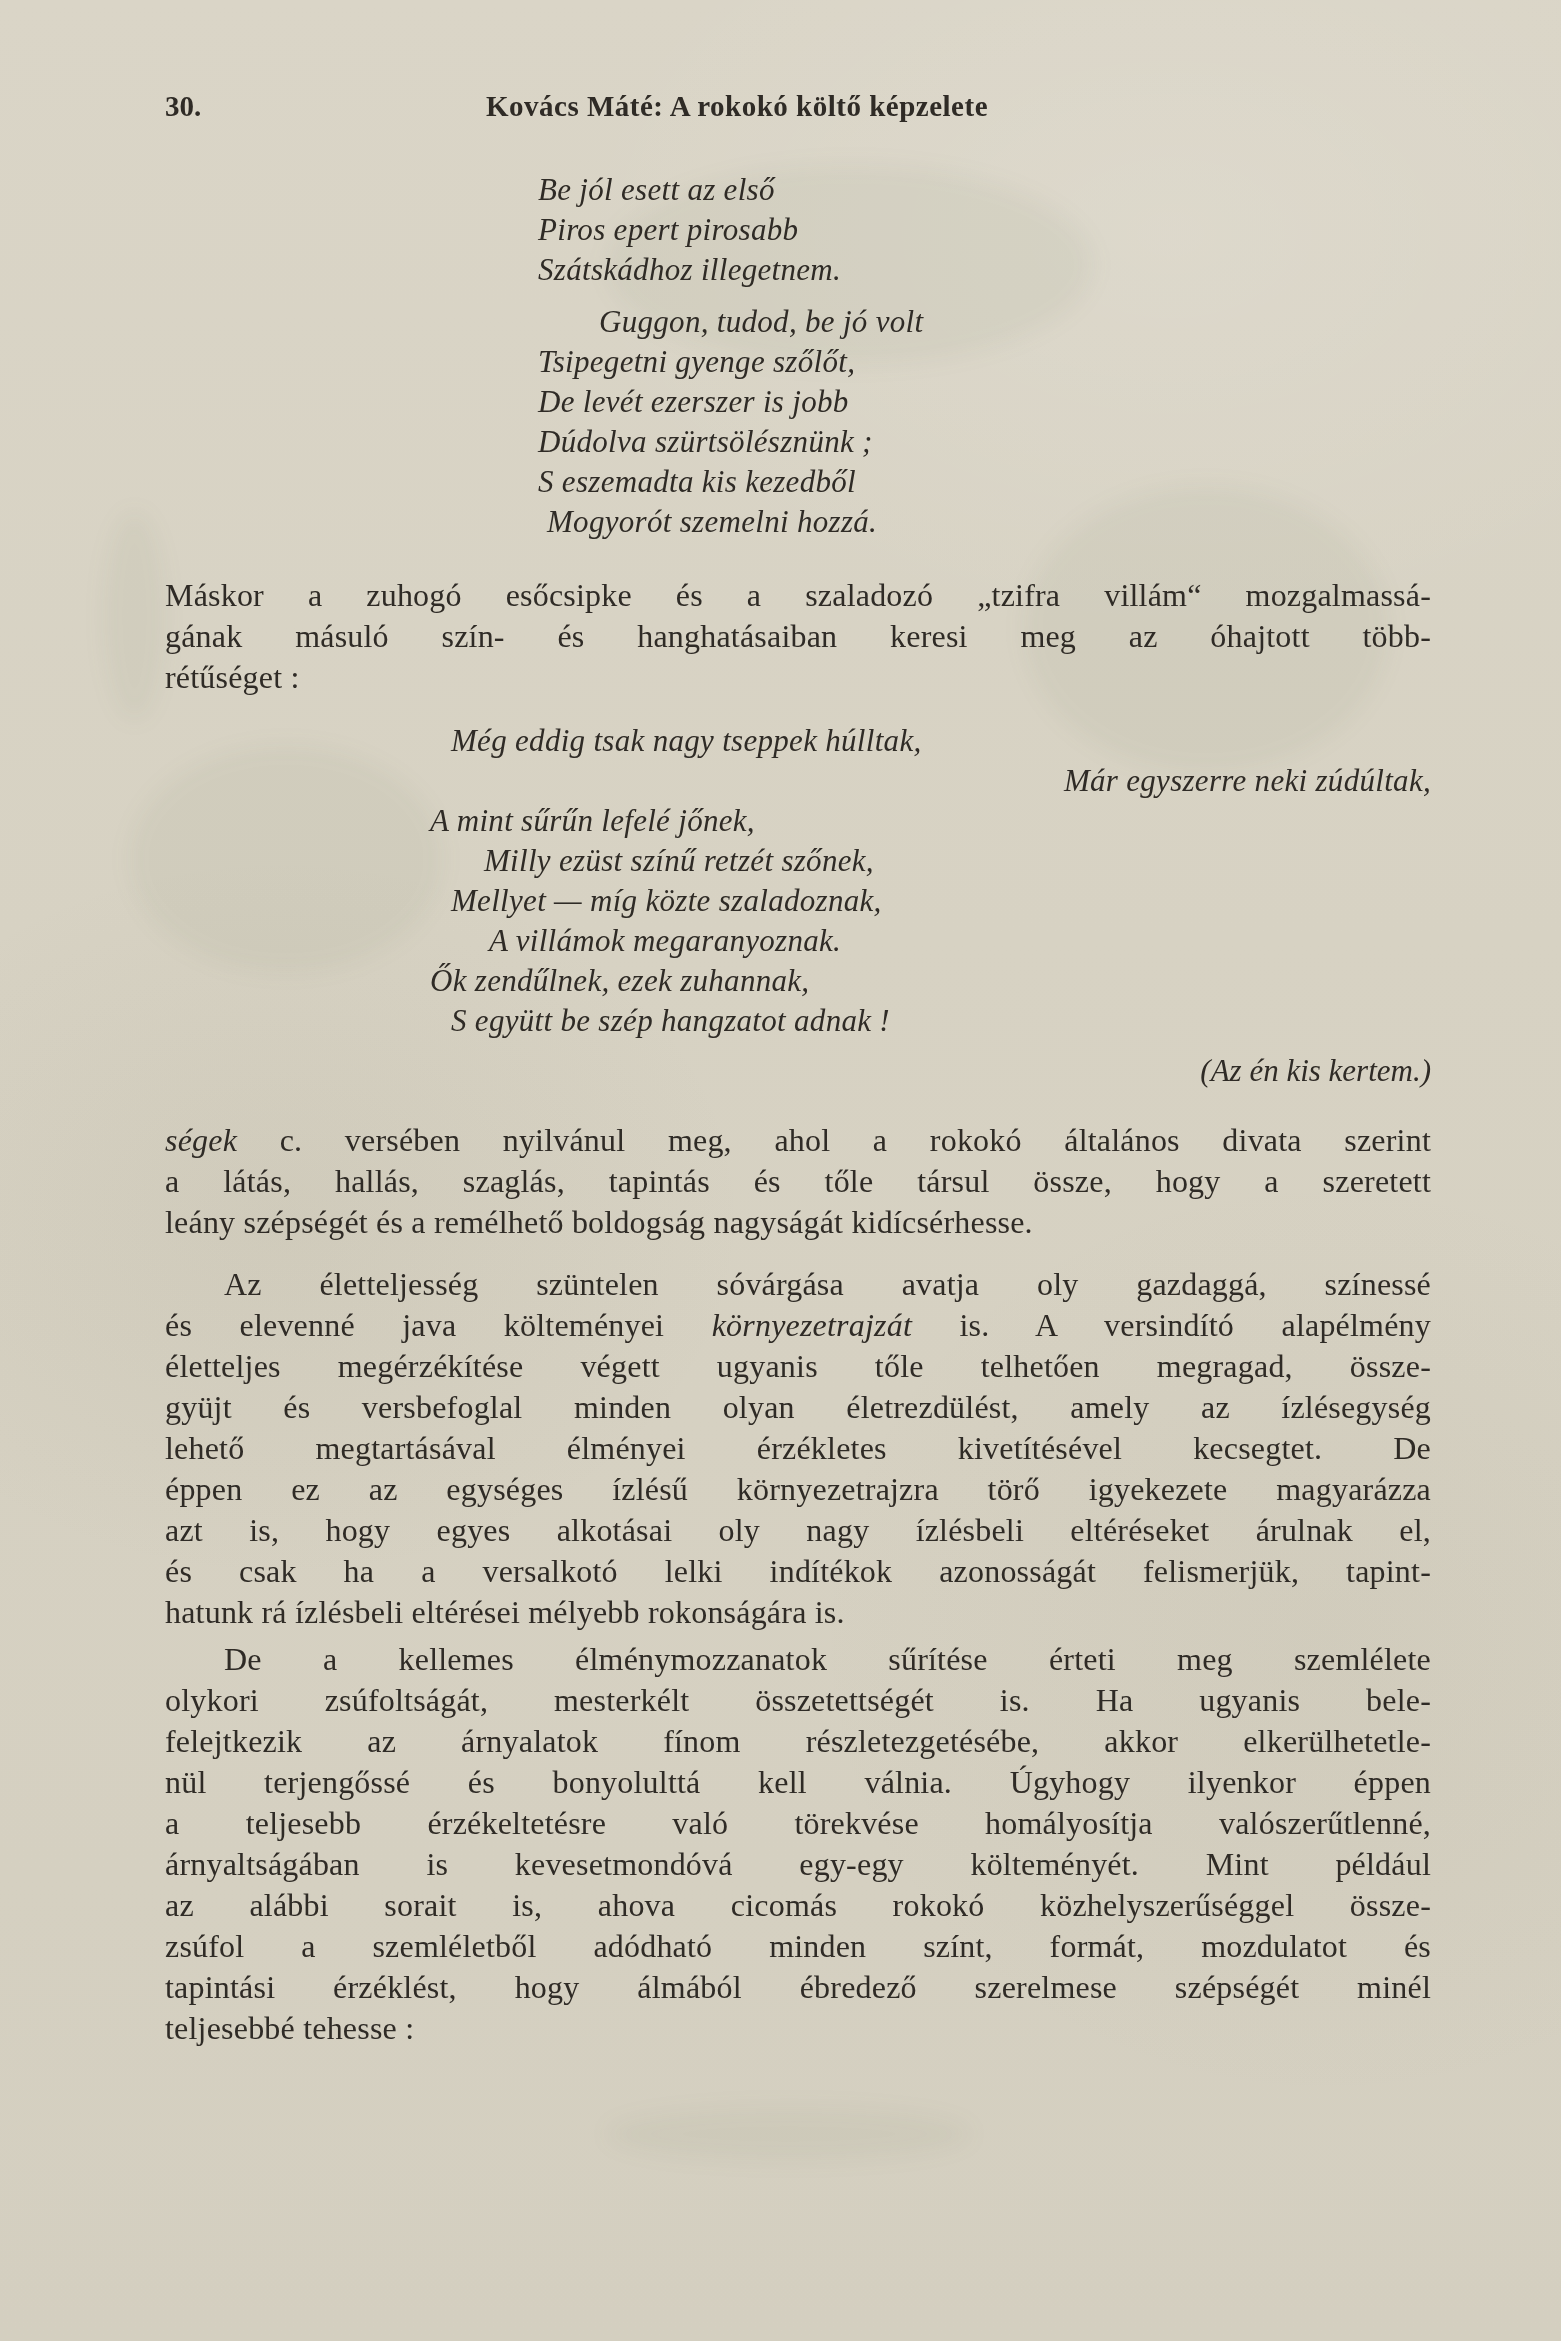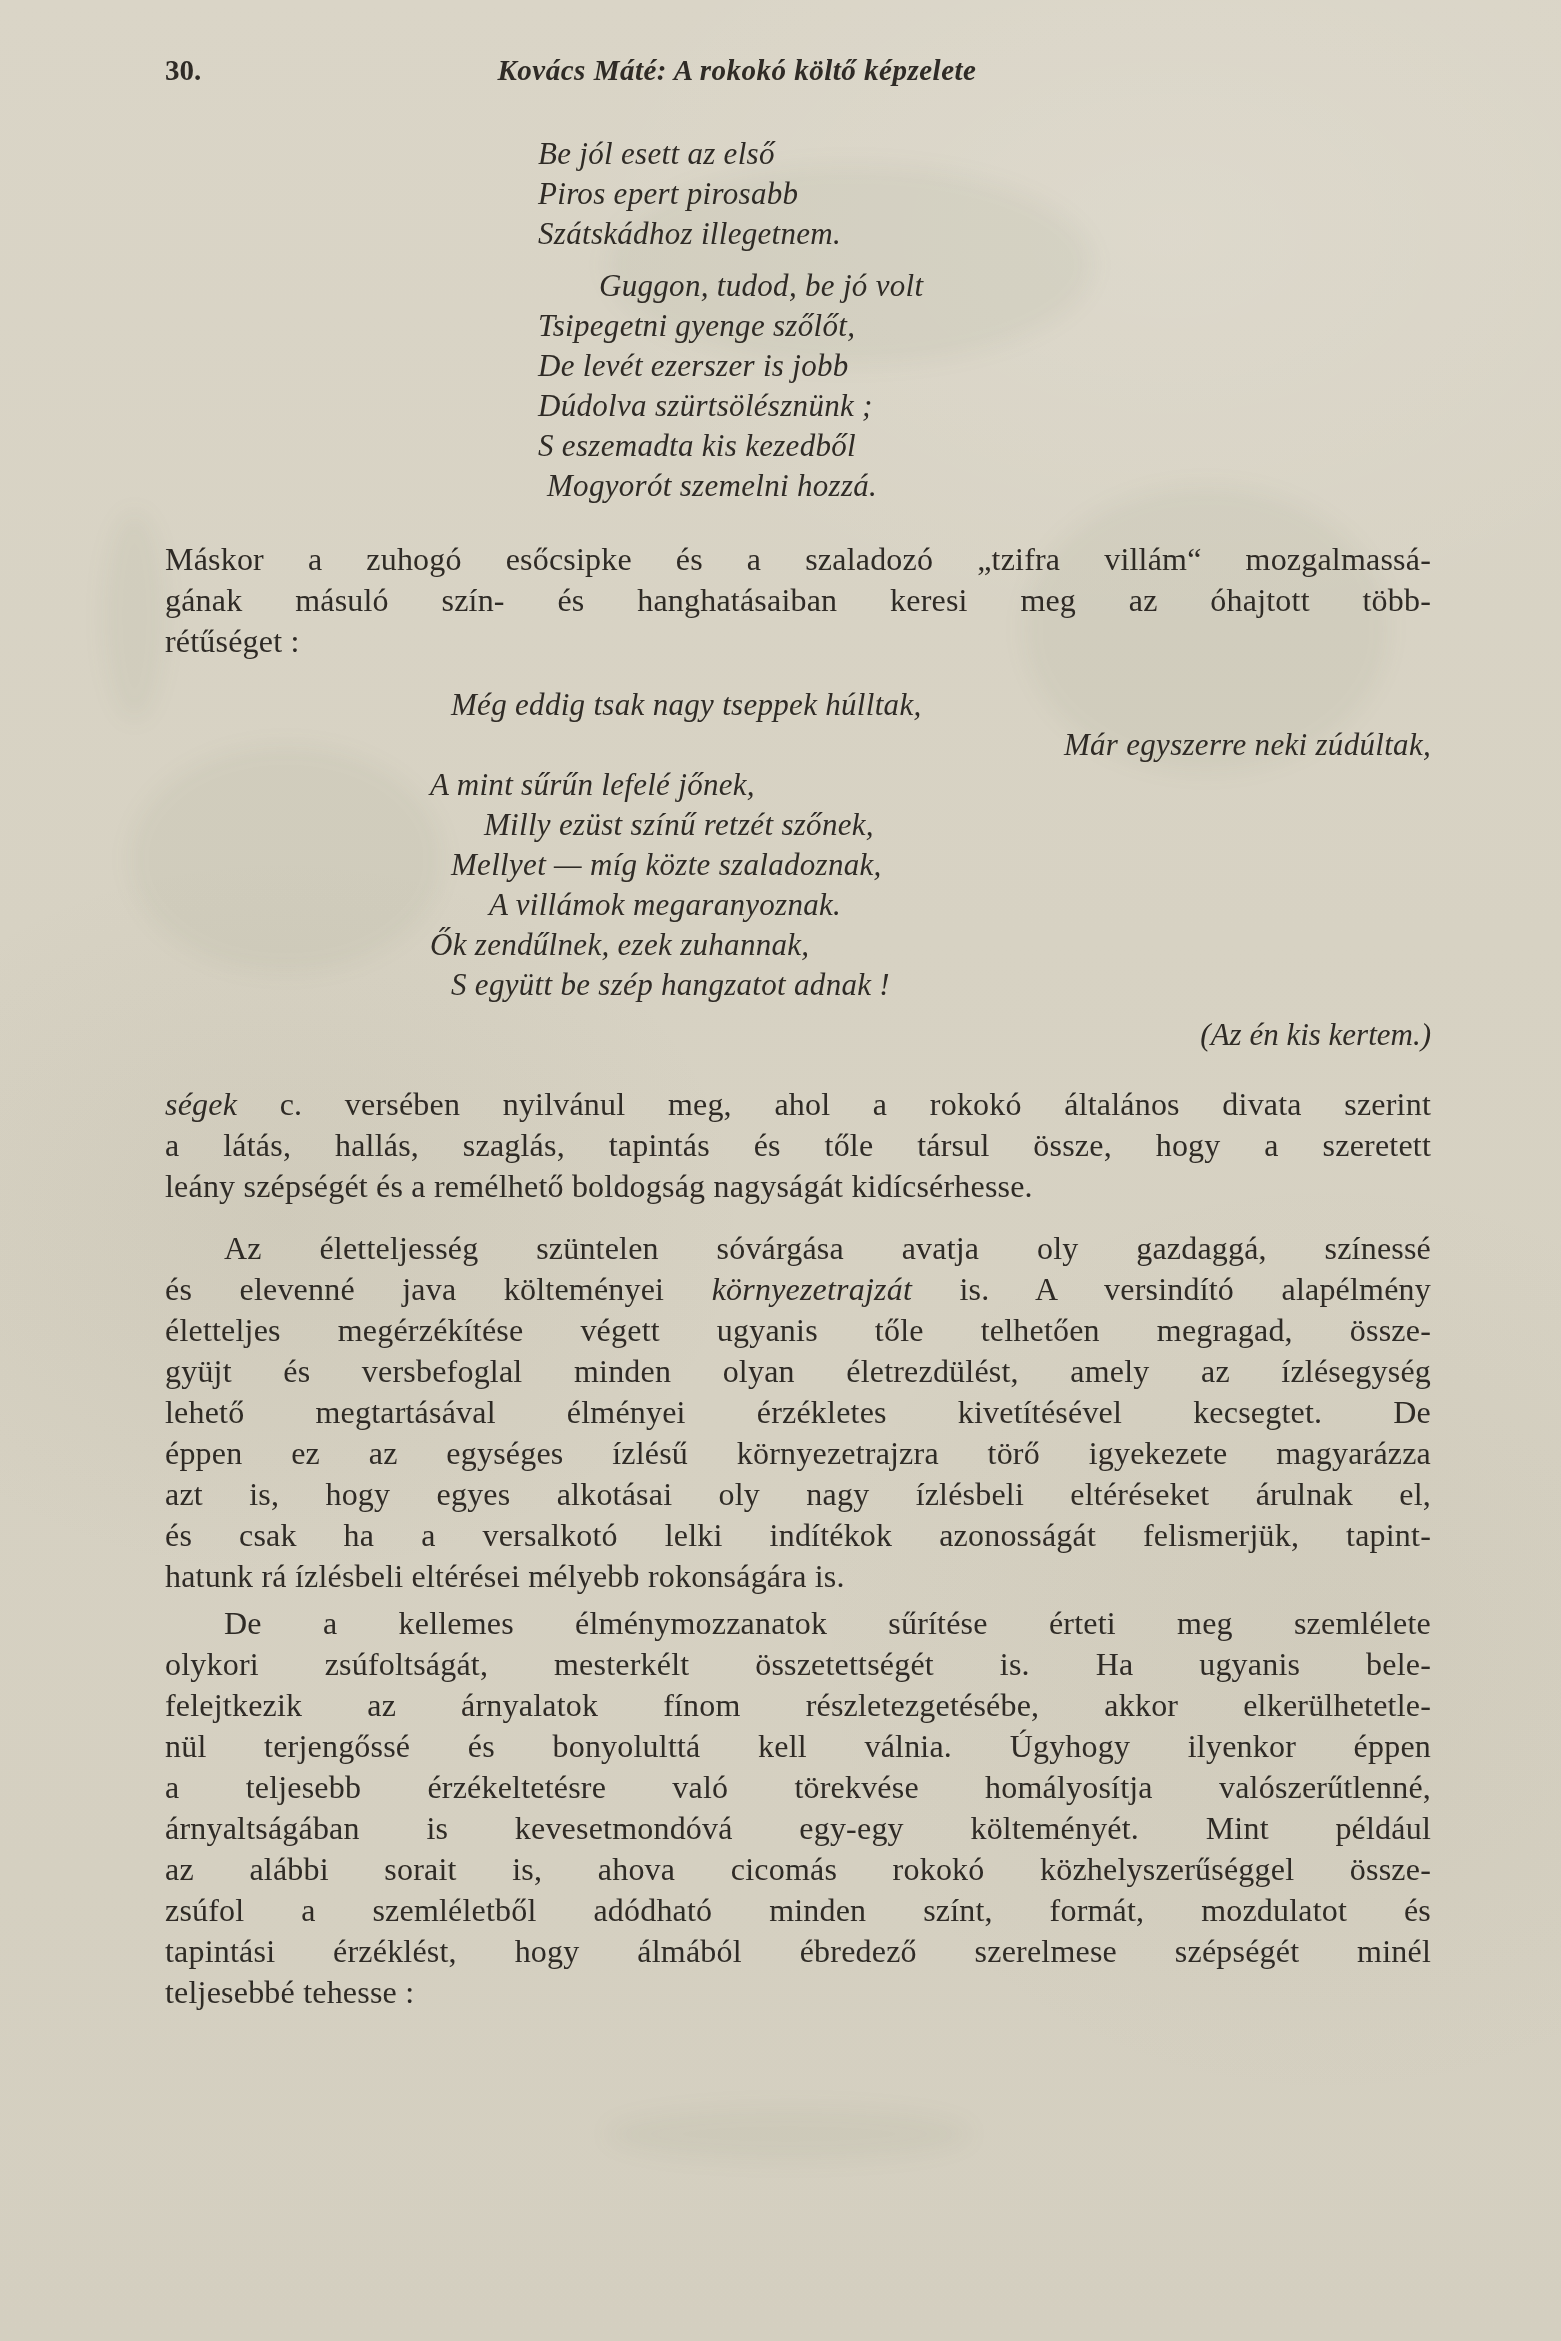--- a/index.html
+++ b/index.html
@@ -23,34 +23,33 @@
     position: absolute;
     background: rgba(100,105,80,0.055);
     border-radius: 50%;
     filter: blur(10.4px);
     pointer-events: none;
   }
   .column {
     position: relative;
     margin-left: 165px;
     width: 1266px;
-    padding-top: 51px;
+    padding-top: 87px;
   }
   .running-head {
     position: relative;
     height: 38px;
     font-size: 29px;
     line-height: 38px;
     font-weight: bold;
   }
   .page-num { position: absolute; left: 0; top: 0; }
   .run-title {
     display: block;
     text-align: center;
-    font-style: italic;
     transform: translateX(-61px);
     letter-spacing: 0.5px;
   }
   
   .pl {
     font-style: italic;
     font-size: 31px;
     line-height: 40px;
     letter-spacing: 0.3px;
   }

